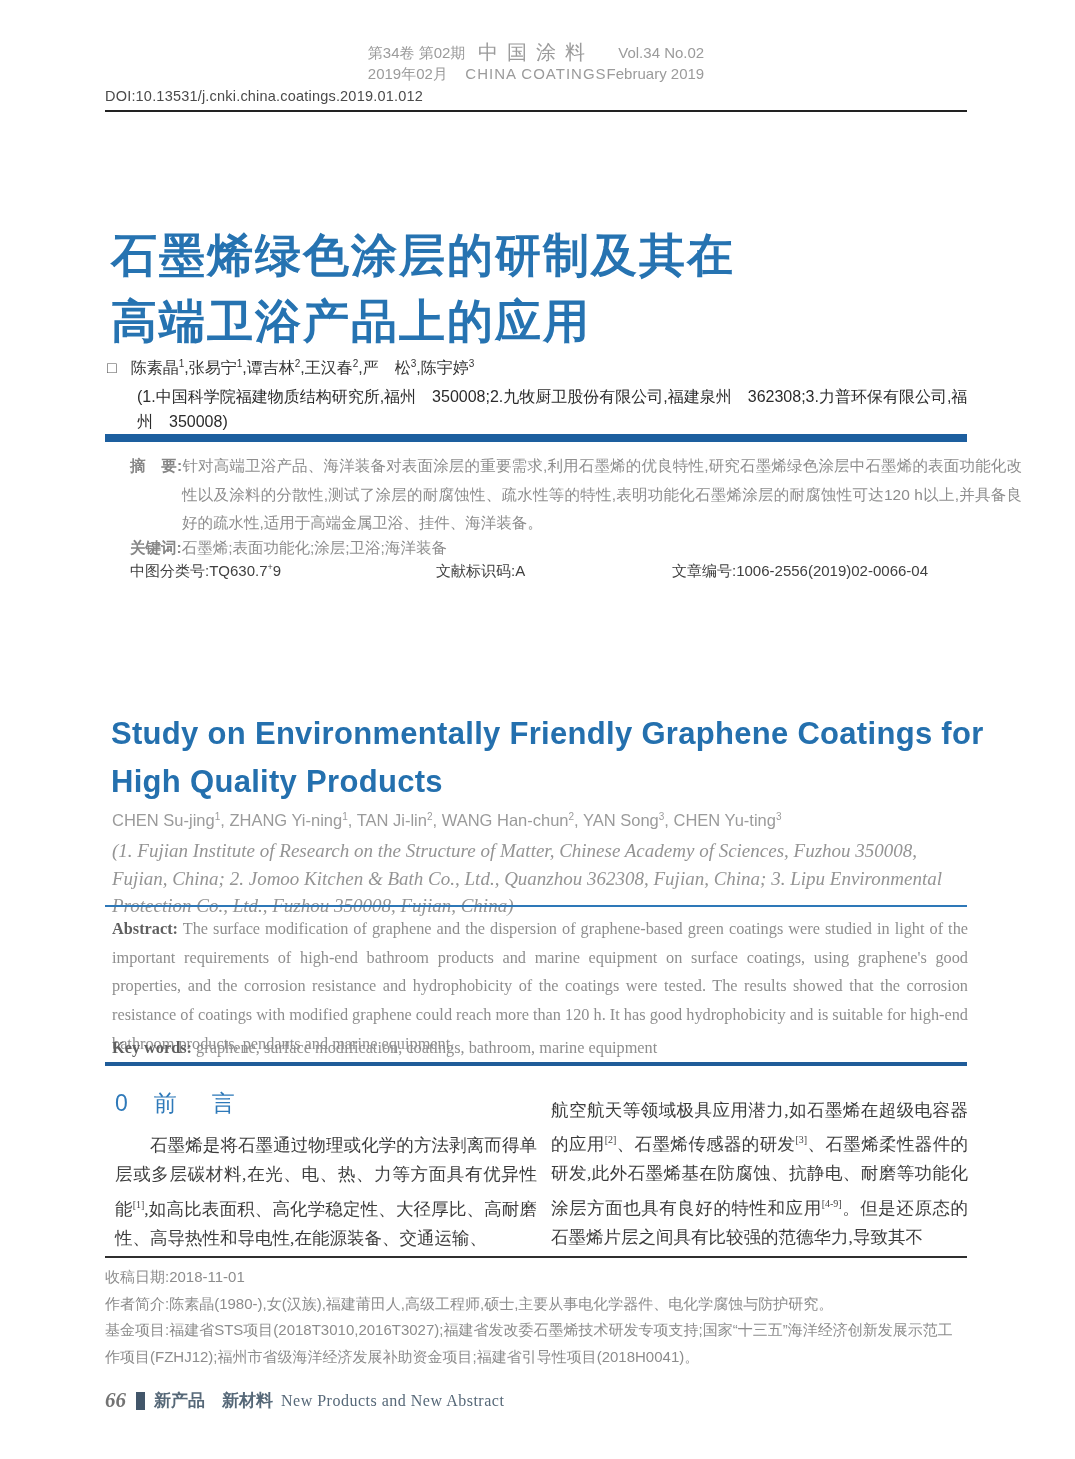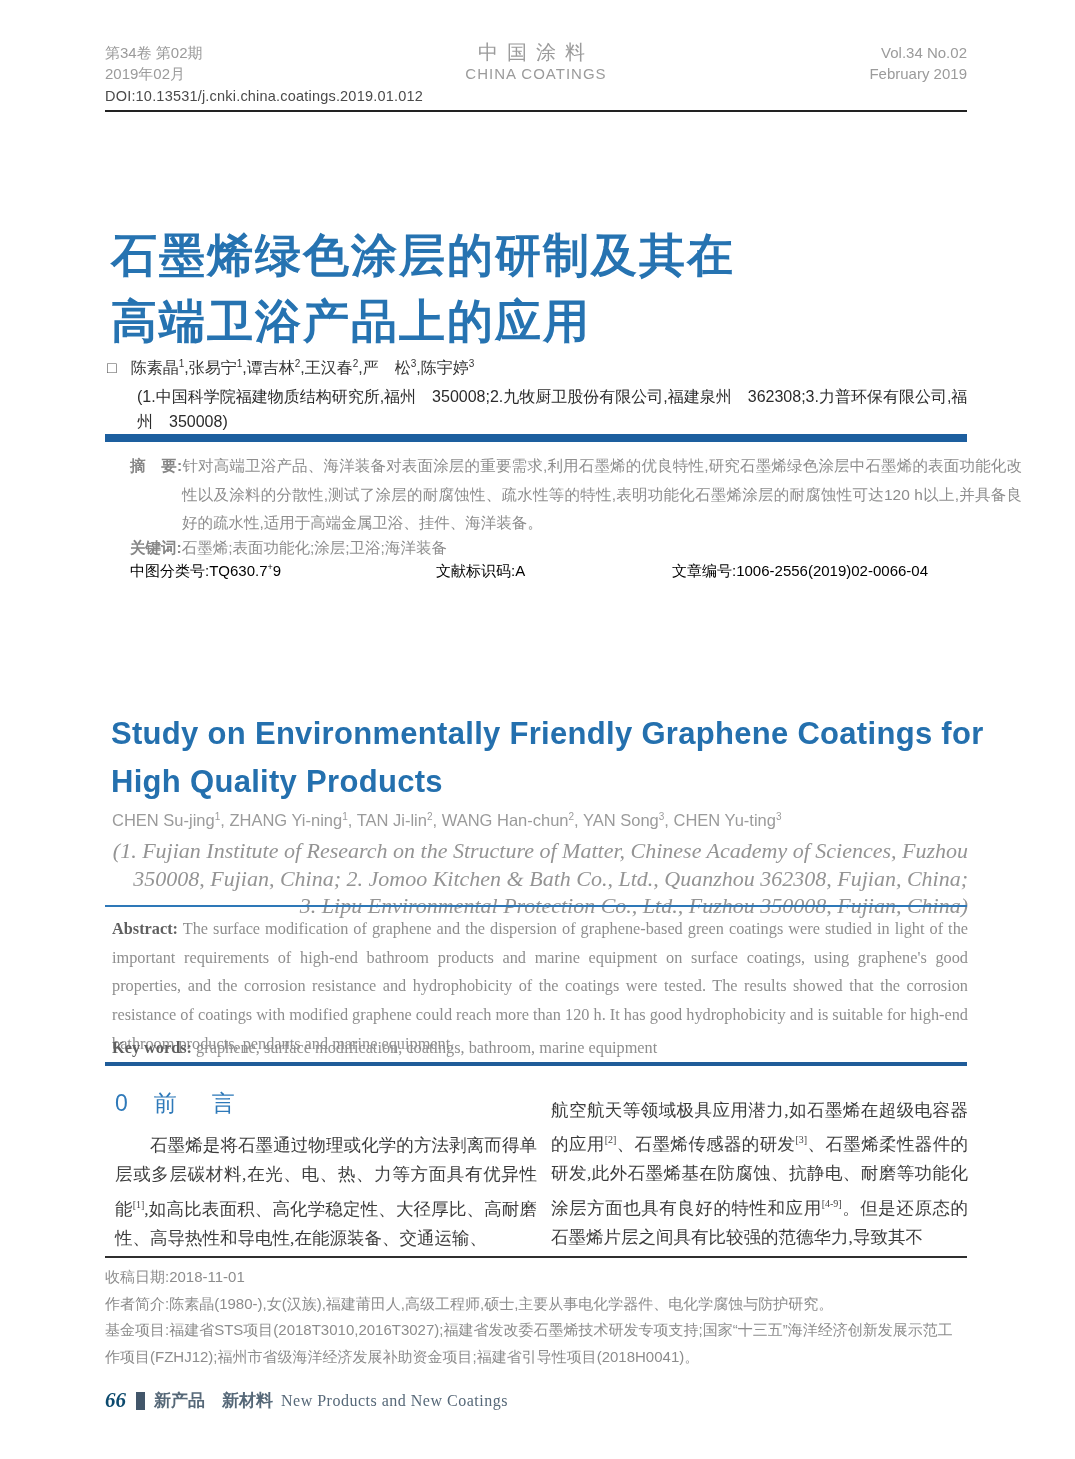--- a/index.html
+++ b/index.html
@@ -1,21 +1,21 @@
 <!DOCTYPE html>
 <html><head>
 <meta charset="utf-8">
 <style>
   html,body{margin:0;padding:0;background:#e8e8e8;}
   .page{
     position:relative;width:1075px;height:1459px;margin:0 auto;background:#ffffff;
     font-family:"Liberation Sans","DejaVu Sans",sans-serif;color:#3d3d3d;overflow:hidden;
   }
   
-  .hdr{position:absolute;left:105px;top:42px;width:862px;display:flex;justify-content:space-between;}
+  .hdr{position:absolute;left:105px;top:42px;width:862px;display:flex;justify-content:center;}
   .hdr-col{font-size:15px;line-height:21px;color:#9b9b9b;}
   .hdr-left{text-align:left;}
   .hdr-center{text-align:center;}
   .hdr-center .jcn{letter-spacing:9px;font-size:20px;}
   .hdr-center .jen{letter-spacing:1px;}
   .hdr-right{text-align:right;}
   .doi{position:absolute;left:105px;top:88px;font-size:14.5px;color:#4a4a4a;letter-spacing:.2px;}
   .rule-top{position:absolute;left:105px;top:110px;width:862px;border-top:2px solid #222;}
   
   .cn-title{
@@ -27,34 +27,34 @@
   .cn-authors sup{font-size:10px;}
   .cn-affil{position:absolute;left:137px;top:384px;width:832px;font-size:16px;line-height:25px;color:#2b2b2b;}
   .bar-blue{position:absolute;left:105px;top:434px;width:862px;height:8px;background:#1d5f9f;}
   
   .cn-abstract{
     position:absolute;left:130px;top:452px;width:840px;font-size:15.5px;line-height:28.5px;
     color:#8d8d8d;padding-left:52px;text-indent:-52px;text-align:justify;
   }
   .cn-abstract .lbl,.cn-keywords .lbl{font-weight:bold;color:#868686;}
   .cn-keywords{position:absolute;left:130px;top:538px;font-size:15.5px;color:#8d8d8d;}
-  .cn-meta{position:absolute;left:130px;top:562px;width:840px;height:22px;font-size:15px;color:#000000;}
+  .cn-meta{position:absolute;left:130px;top:562px;width:840px;height:22px;font-size:15px;color:#404040;}
   .cn-meta sup{font-size:9px;}
   .cn-meta .m2{position:absolute;left:306px;top:0;}
   .cn-meta .m3{position:absolute;left:542px;top:0;}
   
   .en-title{
     position:absolute;left:111px;top:710px;margin:0;font-size:31px;line-height:48px;
     font-weight:800;color:#2470ae;letter-spacing:.3px;
   }
   .en-authors{position:absolute;left:112px;top:810px;font-size:16.5px;color:#9b9b9b;}
   .en-authors sup{font-size:10px;}
   .en-affil{
-    position:absolute;left:112px;top:837px;width:856px;font-size:22px;line-height:27.5px;
-    font-family:"Liberation Serif","DejaVu Serif",serif;font-style:italic;color:#949494;text-align:right;
+    position:absolute;left:112px;top:837px;width:856px;font-size:19px;line-height:27.5px;
+    font-family:"Liberation Serif","DejaVu Serif",serif;font-style:italic;color:#949494;
   }
   .line-blue-thin{position:absolute;left:105px;top:905px;width:862px;height:0;border-top:2.5px solid #2e78b8;}
   
   .en-abstract{
     position:absolute;left:112px;top:915px;width:856px;font-size:16.3px;line-height:28.7px;
     font-family:"Liberation Serif","DejaVu Serif",serif;color:#8e8e8e;text-align:justify;
   }
   .lbl-b{font-weight:bold;color:#5f5f5f;}
   .en-keywords{
     position:absolute;left:112px;top:1038px;width:856px;font-size:16.3px;
@@ -72,21 +72,21 @@
   .indent{text-indent:2em;}
   .col-left{position:absolute;left:115px;top:1088px;width:422px;}
   .col-right{position:absolute;left:551px;top:1096px;width:417px;}
   
   .rule-foot{position:absolute;left:105px;top:1256px;width:862px;border-top:2px solid #2f2f2f;}
   .footnotes{position:absolute;left:105px;top:1264px;width:862px;font-size:15px;line-height:26.5px;color:#8c8c8c;}
   
   .pg-footer{position:absolute;left:105px;top:1388px;display:flex;align-items:center;}
   .pg-num{
     font-family:"Liberation Serif","DejaVu Serif",serif;font-style:italic;font-weight:bold;
-    font-size:21px;color:#0c4a6e;
+    font-size:21px;color:#737373;
   }
   .pg-bar{display:inline-block;width:9px;height:18px;background:#42566a;margin:0 9px 0 10px;}
   .pg-cn{font-weight:bold;font-size:17px;color:#566878;margin-right:8px;}
   .pg-en{font-family:"Liberation Serif","DejaVu Serif",serif;font-size:16px;color:#566878;letter-spacing:.5px;}
 </style>
 </head>
 <body>
 
 <div class="page">
 
@@ -165,16 +165,16 @@
   <div class="footnotes">
     <div><span>收稿日期:</span><span>2018-11-01</span></div>
     <div><span>作者简介:</span><span>陈素晶(1980-),女(汉族),福建莆田人,高级工程师,硕士,主要从事电化学器件、电化学腐蚀与防护研究。</span></div>
     <div><span>基金项目:</span><span>福建省STS项目(2018T3010,2016T3027);福建省发改委石墨烯技术研发专项支持;国家“十三五”海洋经济创新发展示范工作项目(FZHJ12);福州市省级海洋经济发展补助资金项目;福建省引导性项目(2018H0041)。</span></div>
   </div>
 
   <div class="pg-footer">
     <span class="pg-num">66</span>
     <span class="pg-bar"></span>
     <span class="pg-cn">新产品　新材料</span>
-    <span class="pg-en">New Products and New Coatings</span>
+    <span class="pg-en">New Products and New Abstract</span>
   </div>
 
 </div>
 
 </body></html>

